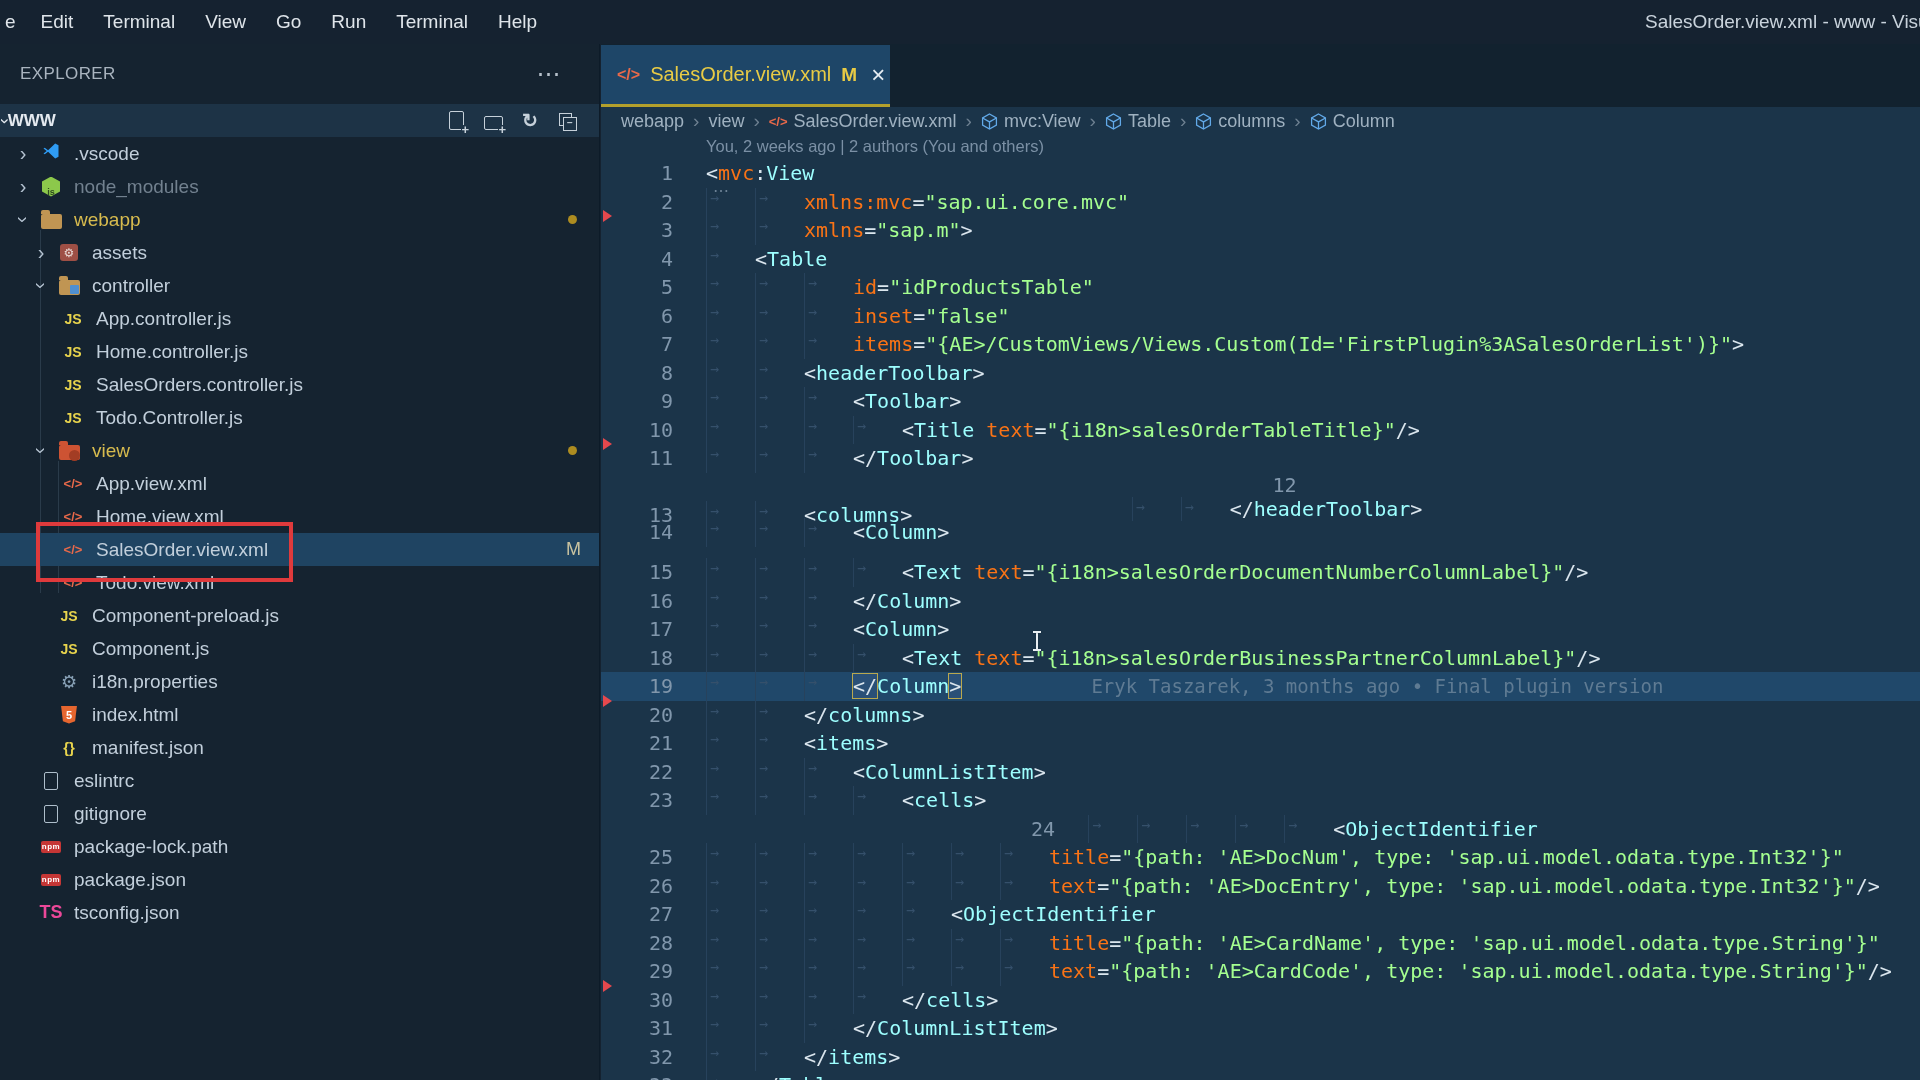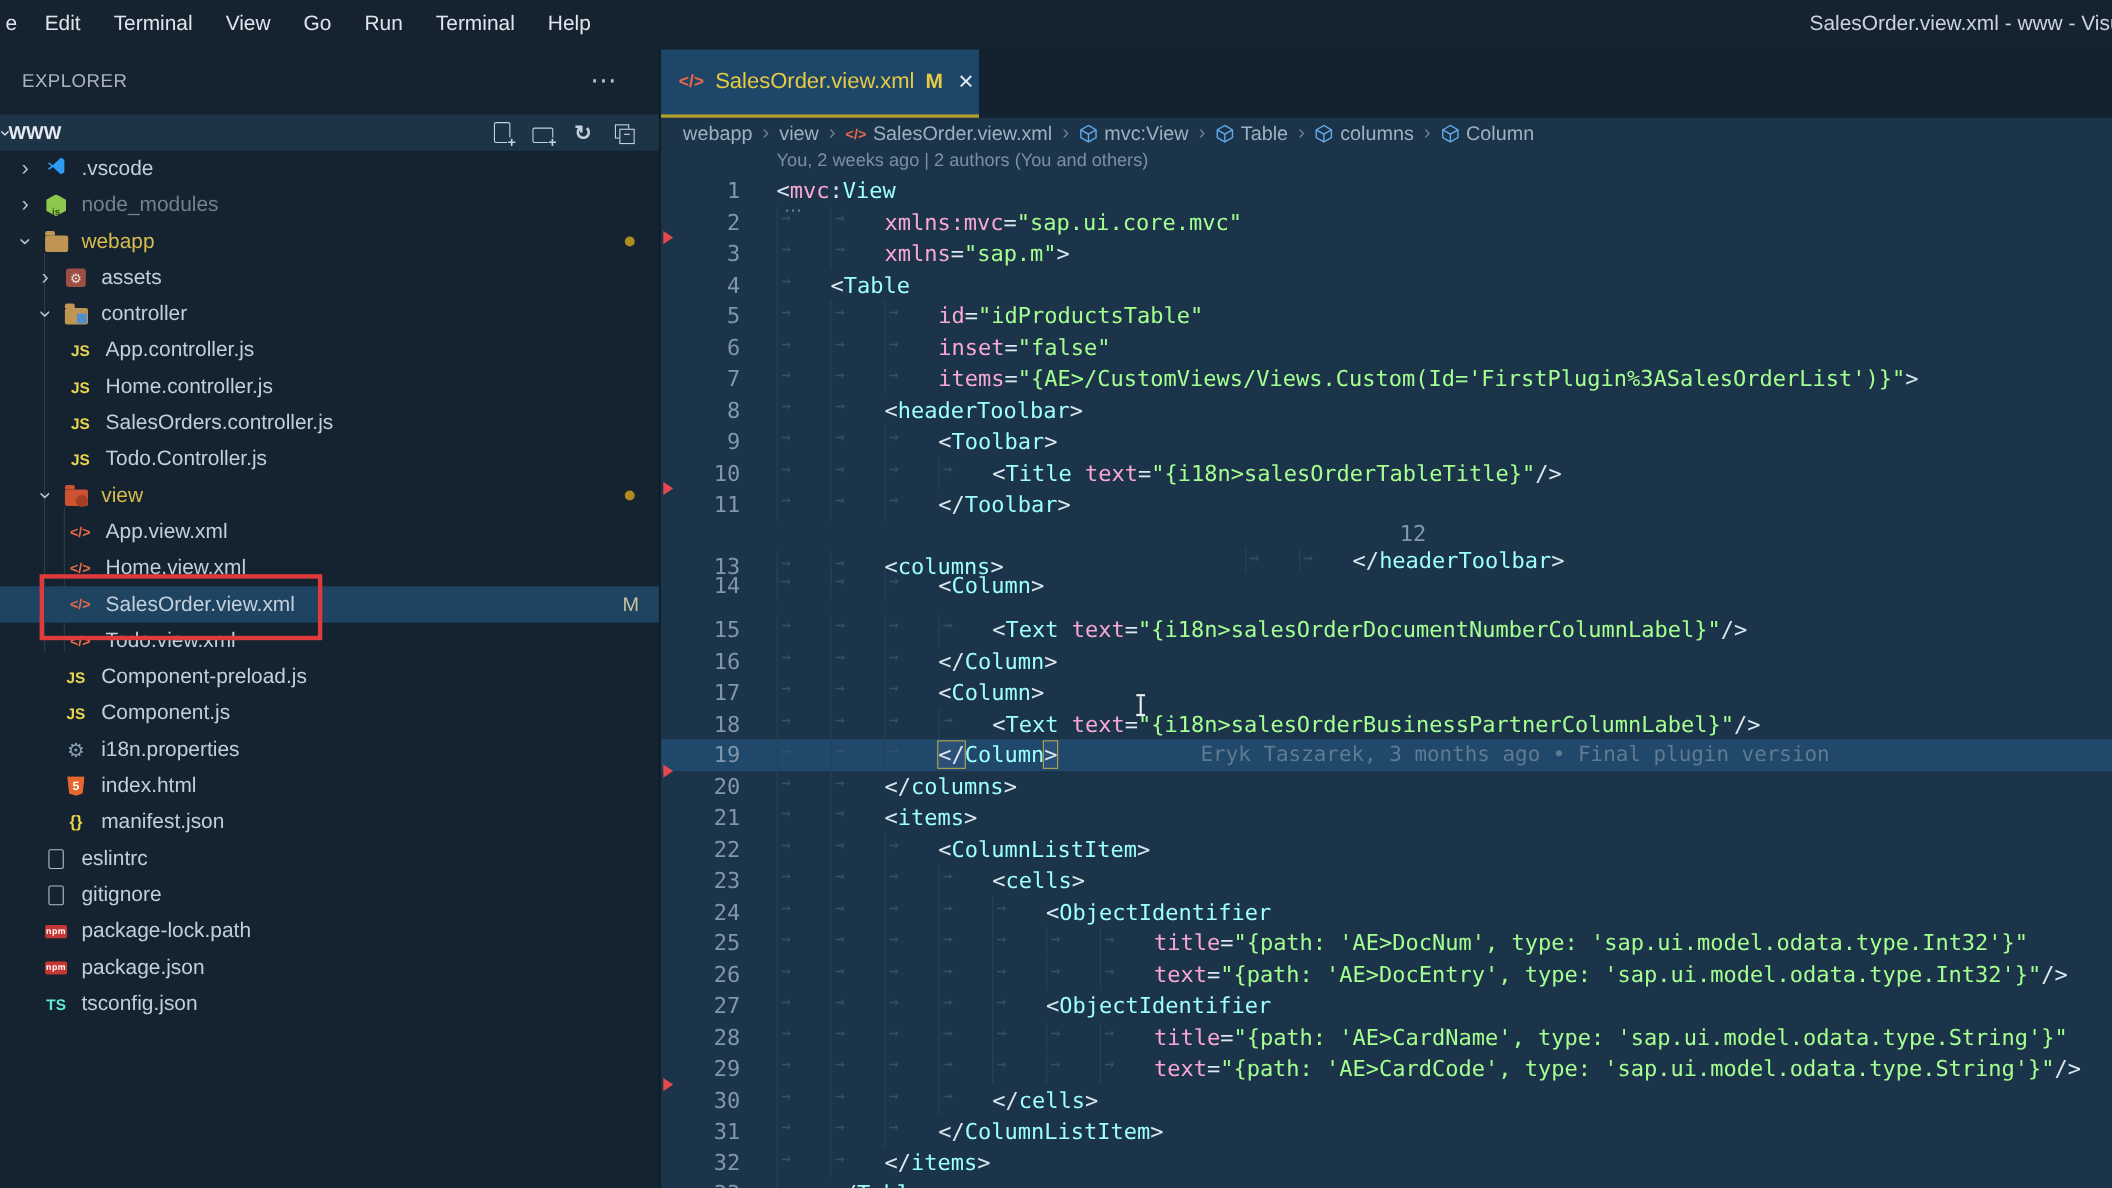--- a/index.html
+++ b/index.html
@@ -52,21 +52,21 @@
   
   .fold{width:21px;height:15px;border-radius:2px;position:relative;margin-top:3px;}
   .fold::before{content:"";position:absolute;top:-4px;left:0;width:9px;height:4px;background:inherit;border-radius:2px 2px 0 0;}
   .f-tan{background:#c09553;}
   .f-ctrl{background:#c09553;}
   .f-ctrl::after{content:"";position:absolute;right:1px;bottom:1px;width:9px;height:9px;background:#4f8fd0;border-radius:1px;}
   .f-view{background:#cd5333;}
   .f-view::after{content:"";position:absolute;right:0px;bottom:-1px;width:11px;height:11px;background:#a33d24;border-radius:50%;}
   .i-js{color:#e8d44d;font-weight:bold;font-size:14px;font-family:"Liberation Sans",sans-serif;}
   .i-xml{color:#e8694a;font-weight:bold;font-size:13px;}
-  .i-ts{color:#5eead4;font-weight:bold;font-size:14px;}
+  .i-ts{color:#ec4899;font-weight:bold;font-size:18px;}
   .i-gear{color:#87a0b5;font-size:18px;}
   .i-braces{color:#e8d44d;font-weight:bold;font-size:15px;}
   .i-npm{width:20px;height:12px;background:#c53635;border-radius:2px;color:#fff;font-size:8px;
     font-weight:bold;display:flex;align-items:center;justify-content:center;letter-spacing:.5px;}
   .i-html{width:16px;height:18px;background:#e6662f;clip-path:polygon(0 0,100% 0,88% 88%,50% 100%,12% 88%);
     color:#fff;font-size:11px;font-weight:bold;display:flex;align-items:center;justify-content:center;}
   .i-file{width:14px;height:18px;border:1.6px solid #aebecb;border-radius:2px;}
   .i-node{width:20px;height:20px;background:#8cc84b;clip-path:polygon(50% 0,95% 25%,95% 75%,50% 100%,5% 75%,5% 25%);
     color:#2d4a1e;font-weight:bold;font-size:9px;display:flex;align-items:flex-end;justify-content:center;}
   .i-assets{width:18px;height:17px;background:#9e4f45;border-radius:3px;color:#e8d8d4;font-size:12px;
@@ -90,21 +90,21 @@
   .codelens{position:absolute;left:105px;top:2px;color:#7b90a5;font-size:16.5px;}
   .line{position:absolute;left:0;width:100%;height:28.5px;display:flex;align-items:center;
     font-family:"DejaVu Sans Mono",monospace;font-size:20px;white-space:pre;}
   .line.cur{background:#20486a;}
   .ln{width:72px;text-align:right;color:#8197ac;flex:none;}
   .lc{margin-left:33px;display:flex;align-items:center;height:100%;}
   .indbox{width:49px;height:100%;flex:none;border-left:1px solid #27425c;position:relative;}
   .indbox::before{content:"→";position:absolute;left:3px;top:1px;color:#35506b;font-size:15px;}
   .tok-p{color:#dbe6ee;}
   .tok-t{color:#9effff;}
-  .tok-a{color:#f9a8d4;text-align:center;}
+  .tok-a{color:#f97316;text-align:center;}
   .tok-s{color:#a5ff90;}
   .tok-w{color:#dbe6ee;}
   .bm{background:#2a5077;outline:1px solid #b9a84e;}
   .blame{color:#5f7b93;margin-left:130px;font-size:19px;}
   .gmark{position:absolute;left:2px;width:0;height:0;border-left:9px solid #e5484d;
     border-top:6px solid transparent;border-bottom:6px solid transparent;}
   .inline-dots{position:absolute;left:112px;top:46px;color:#6d8296;font-size:16px;letter-spacing:1px;}
   .ibeam{position:absolute;left:430px;top:494px;width:12px;height:24px;}
   .ibeam::before{content:"";position:absolute;left:5px;top:2px;width:2px;height:20px;background:#e8eef2;box-shadow:0 0 1px #10202e;}
   .ibeam::after{content:"";position:absolute;left:2px;top:2px;width:8px;height:2px;background:#e8eef2;
@@ -397,21 +397,21 @@
       <div class="line" style="top: 383px;"><span class="ln">14</span><span class="lc"><span class="indbox"></span><span class="indbox"></span><span class="indbox"></span><span class="tok-p">&lt;</span><span class="tok-t">Column</span><span class="tok-p">&gt;</span></span></div>
       <div class="line" style="top: 423px;"><span class="ln">15</span><span class="lc"><span class="indbox"></span><span class="indbox"></span><span class="indbox"></span><span class="indbox"></span><span class="tok-p">&lt;</span><span class="tok-t">Text</span><span class="tok-w"> </span><span class="tok-a">text</span><span class="tok-p">=</span><span class="tok-s">"{i18n&gt;salesOrderDocumentNumberColumnLabel}"</span><span class="tok-p">/&gt;</span></span></div>
       <div class="line" style="top: 451.5px;"><span class="ln">16</span><span class="lc"><span class="indbox"></span><span class="indbox"></span><span class="indbox"></span><span class="tok-p">&lt;/</span><span class="tok-t">Column</span><span class="tok-p">&gt;</span></span></div>
       <div class="line" style="top: 480px;"><span class="ln">17</span><span class="lc"><span class="indbox"></span><span class="indbox"></span><span class="indbox"></span><span class="tok-p">&lt;</span><span class="tok-t">Column</span><span class="tok-p">&gt;</span></span></div>
       <div class="line" style="top: 508.5px;"><span class="ln">18</span><span class="lc"><span class="indbox"></span><span class="indbox"></span><span class="indbox"></span><span class="indbox"></span><span class="tok-p">&lt;</span><span class="tok-t">Text</span><span class="tok-w"> </span><span class="tok-a">text</span><span class="tok-p">=</span><span class="tok-s">"{i18n&gt;salesOrderBusinessPartnerColumnLabel}"</span><span class="tok-p">/&gt;</span></span></div>
       <div class="line cur" style="top: 537px;"><span class="ln">19</span><span class="lc"><span class="indbox"></span><span class="indbox"></span><span class="indbox"></span><span class="tok-p bm">&lt;/</span><span class="tok-t">Column</span><span class="tok-p bm">&gt;</span><span class="blame">Eryk Taszarek, 3 months ago • Final plugin version</span></span></div>
       <div class="line" style="top: 565.5px;"><span class="ln">20</span><span class="lc"><span class="indbox"></span><span class="indbox"></span><span class="tok-p">&lt;/</span><span class="tok-t">columns</span><span class="tok-p">&gt;</span></span></div>
       <div class="line" style="top: 594px;"><span class="ln">21</span><span class="lc"><span class="indbox"></span><span class="indbox"></span><span class="tok-p">&lt;</span><span class="tok-t">items</span><span class="tok-p">&gt;</span></span></div>
       <div class="line" style="top: 622.5px;"><span class="ln">22</span><span class="lc"><span class="indbox"></span><span class="indbox"></span><span class="indbox"></span><span class="tok-p">&lt;</span><span class="tok-t">ColumnListItem</span><span class="tok-p">&gt;</span></span></div>
       <div class="line" style="top: 651px;"><span class="ln">23</span><span class="lc"><span class="indbox"></span><span class="indbox"></span><span class="indbox"></span><span class="indbox"></span><span class="tok-p">&lt;</span><span class="tok-t">cells</span><span class="tok-p">&gt;</span></span></div>
-      <div class="line" style="top: 679.5px;"><span class="ln">24</span><span class="lc"><span class="indbox"></span><span class="indbox"></span><span class="indbox"></span><span class="indbox"></span><span class="indbox"></span><span class="tok-p">&lt;</span><span class="tok-t">ObjectIdentifier</span></span></div>
+      <div class="line" style="top: 679.5px; justify-content: center;"><span class="ln">24</span><span class="lc"><span class="indbox"></span><span class="indbox"></span><span class="indbox"></span><span class="indbox"></span><span class="indbox"></span><span class="tok-p">&lt;</span><span class="tok-t">ObjectIdentifier</span></span></div>
       <div class="line" style="top: 708px;"><span class="ln">25</span><span class="lc"><span class="indbox"></span><span class="indbox"></span><span class="indbox"></span><span class="indbox"></span><span class="indbox"></span><span class="indbox"></span><span class="indbox"></span><span class="tok-a">title</span><span class="tok-p">=</span><span class="tok-s">"{path: 'AE&gt;DocNum', type: 'sap.ui.model.odata.type.Int32'}"</span></span></div>
       <div class="line" style="top: 736.5px;"><span class="ln">26</span><span class="lc"><span class="indbox"></span><span class="indbox"></span><span class="indbox"></span><span class="indbox"></span><span class="indbox"></span><span class="indbox"></span><span class="indbox"></span><span class="tok-a">text</span><span class="tok-p">=</span><span class="tok-s">"{path: 'AE&gt;DocEntry', type: 'sap.ui.model.odata.type.Int32'}"</span><span class="tok-p">/&gt;</span></span></div>
       <div class="line" style="top: 765px;"><span class="ln">27</span><span class="lc"><span class="indbox"></span><span class="indbox"></span><span class="indbox"></span><span class="indbox"></span><span class="indbox"></span><span class="tok-p">&lt;</span><span class="tok-t">ObjectIdentifier</span></span></div>
       <div class="line" style="top: 793.5px;"><span class="ln">28</span><span class="lc"><span class="indbox"></span><span class="indbox"></span><span class="indbox"></span><span class="indbox"></span><span class="indbox"></span><span class="indbox"></span><span class="indbox"></span><span class="tok-a">title</span><span class="tok-p">=</span><span class="tok-s">"{path: 'AE&gt;CardName', type: 'sap.ui.model.odata.type.String'}"</span></span></div>
       <div class="line" style="top: 822px;"><span class="ln">29</span><span class="lc"><span class="indbox"></span><span class="indbox"></span><span class="indbox"></span><span class="indbox"></span><span class="indbox"></span><span class="indbox"></span><span class="indbox"></span><span class="tok-a">text</span><span class="tok-p">=</span><span class="tok-s">"{path: 'AE&gt;CardCode', type: 'sap.ui.model.odata.type.String'}"</span><span class="tok-p">/&gt;</span></span></div>
       <div class="line" style="top: 850.5px;"><span class="ln">30</span><span class="lc"><span class="indbox"></span><span class="indbox"></span><span class="indbox"></span><span class="indbox"></span><span class="tok-p">&lt;/</span><span class="tok-t">cells</span><span class="tok-p">&gt;</span></span></div>
       <div class="line" style="top: 879px;"><span class="ln">31</span><span class="lc"><span class="indbox"></span><span class="indbox"></span><span class="indbox"></span><span class="tok-p">&lt;/</span><span class="tok-t">ColumnListItem</span><span class="tok-p">&gt;</span></span></div>
       <div class="line" style="top: 907.5px;"><span class="ln">32</span><span class="lc"><span class="indbox"></span><span class="indbox"></span><span class="tok-p">&lt;/</span><span class="tok-t">items</span><span class="tok-p">&gt;</span></span></div>
       <div class="line" style="top: 936px;"><span class="ln">33</span><span class="lc"><span class="indbox"></span><span class="tok-p">&lt;/</span><span class="tok-t">Table</span><span class="tok-p">&gt;</span></span></div>
       <div class="gmark" style="top: 75px;"></div>

